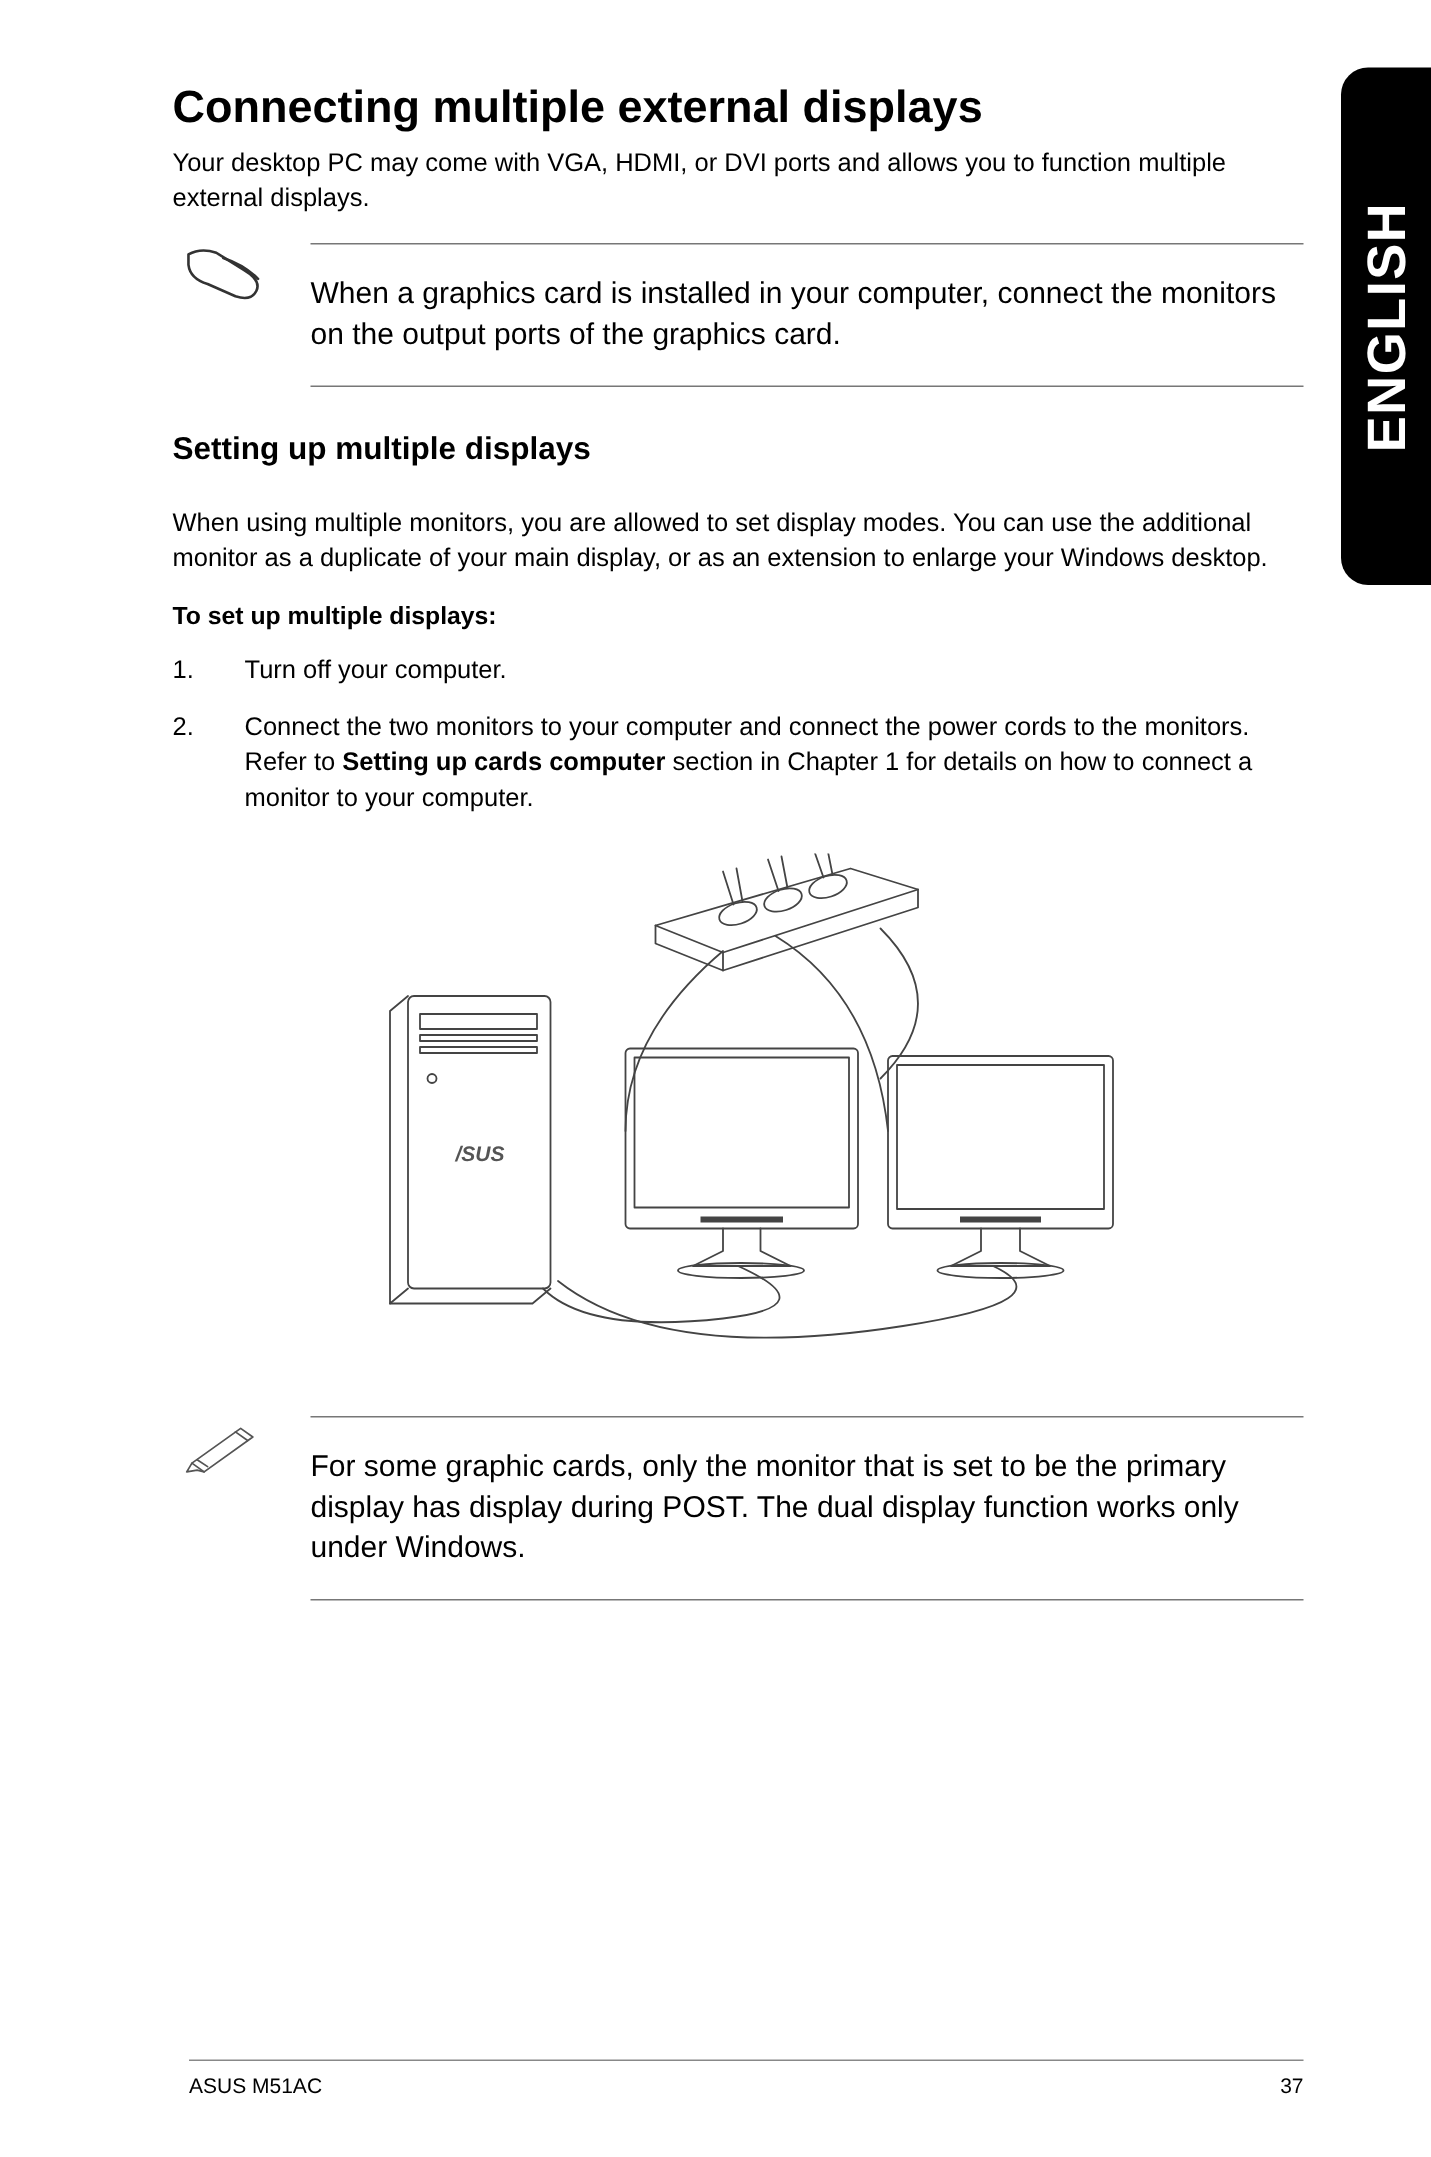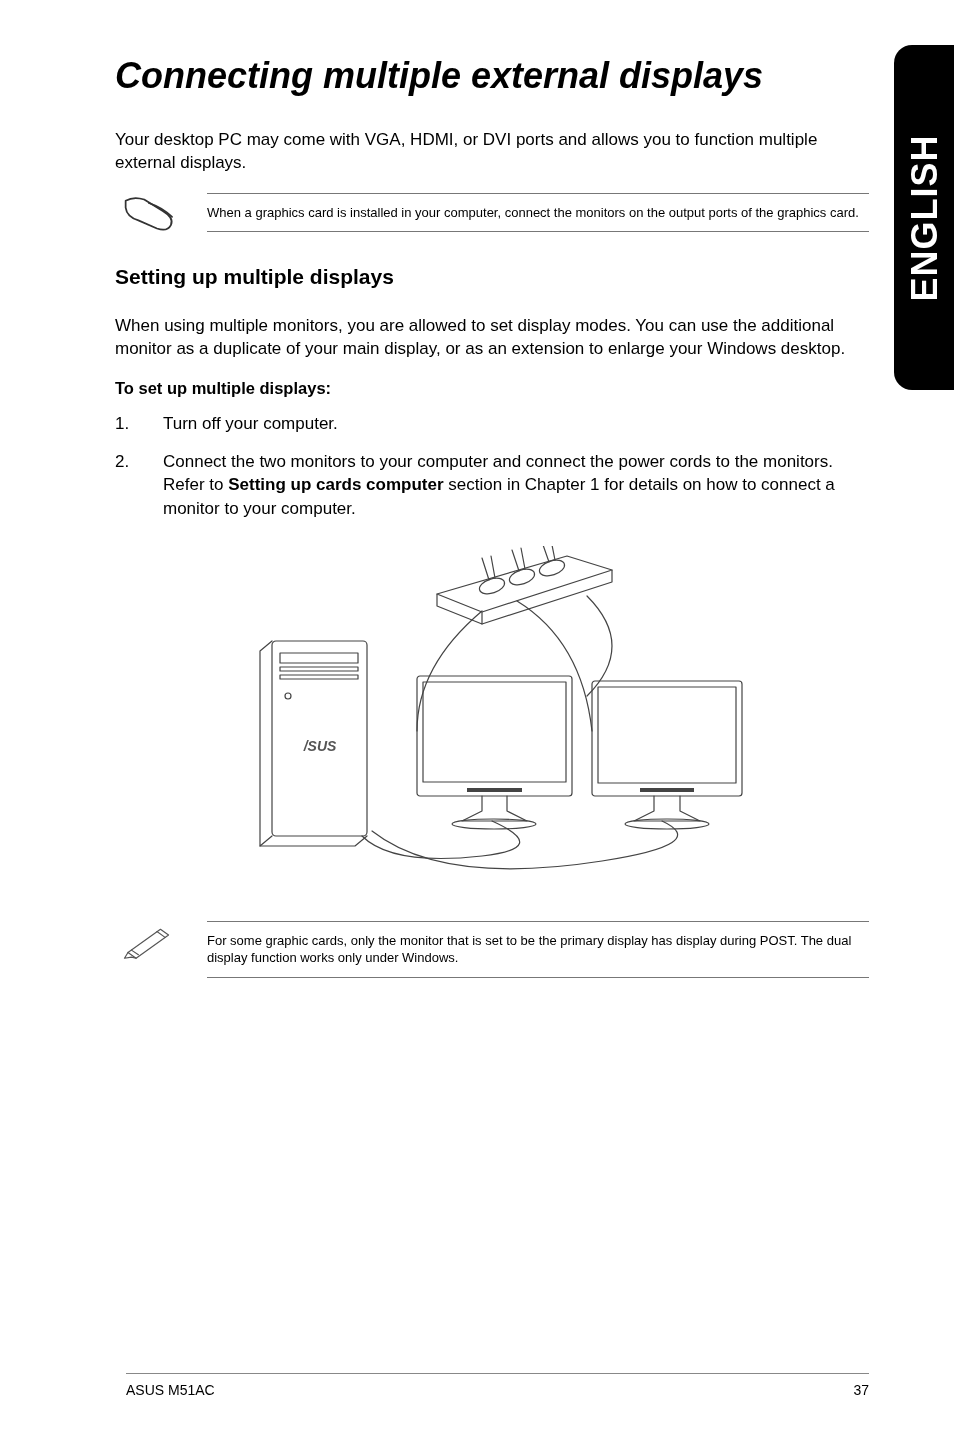--- a/index.html
+++ b/index.html
@@ -29,24 +29,23 @@
       justify-content: center;
     }
     .side-tab-text {
       transform: rotate(-90deg);
       font-size: 36px;
       font-weight: bold;
       letter-spacing: 1px;
       white-space: nowrap;
     }
     h1 {
-      font-size: 36px;
-      font-weight: bold;
-      margin-bottom: 32px;
-      font-style: italic;
+      font-size: 30px;
+      font-weight: bold;
+      margin-bottom: 9px;
     }
     .body-text {
       font-size: 17px;
       line-height: 1.35;
       margin-bottom: 18px;
     }
     .note-block {
       display: flex;
       align-items: flex-start;
       margin: 18px 0 30px 0;
@@ -59,22 +58,22 @@
       justify-content: center;
     }
     .note-icon svg {
       width: 58px;
       height: 42px;
     }
     .note-content {
       flex: 1;
       border-top: 1px solid #777;
       border-bottom: 1px solid #777;
-      padding: 10px 0;
-      font-size: 13px;
+      padding: 20px 0;
+      font-size: 20px;
       line-height: 1.35;
     }
     h2 {
       font-size: 21px;
       font-weight: bold;
       margin-bottom: 26px;
     }
     .bold-para {
       font-size: 16.5px;
       font-weight: bold;

